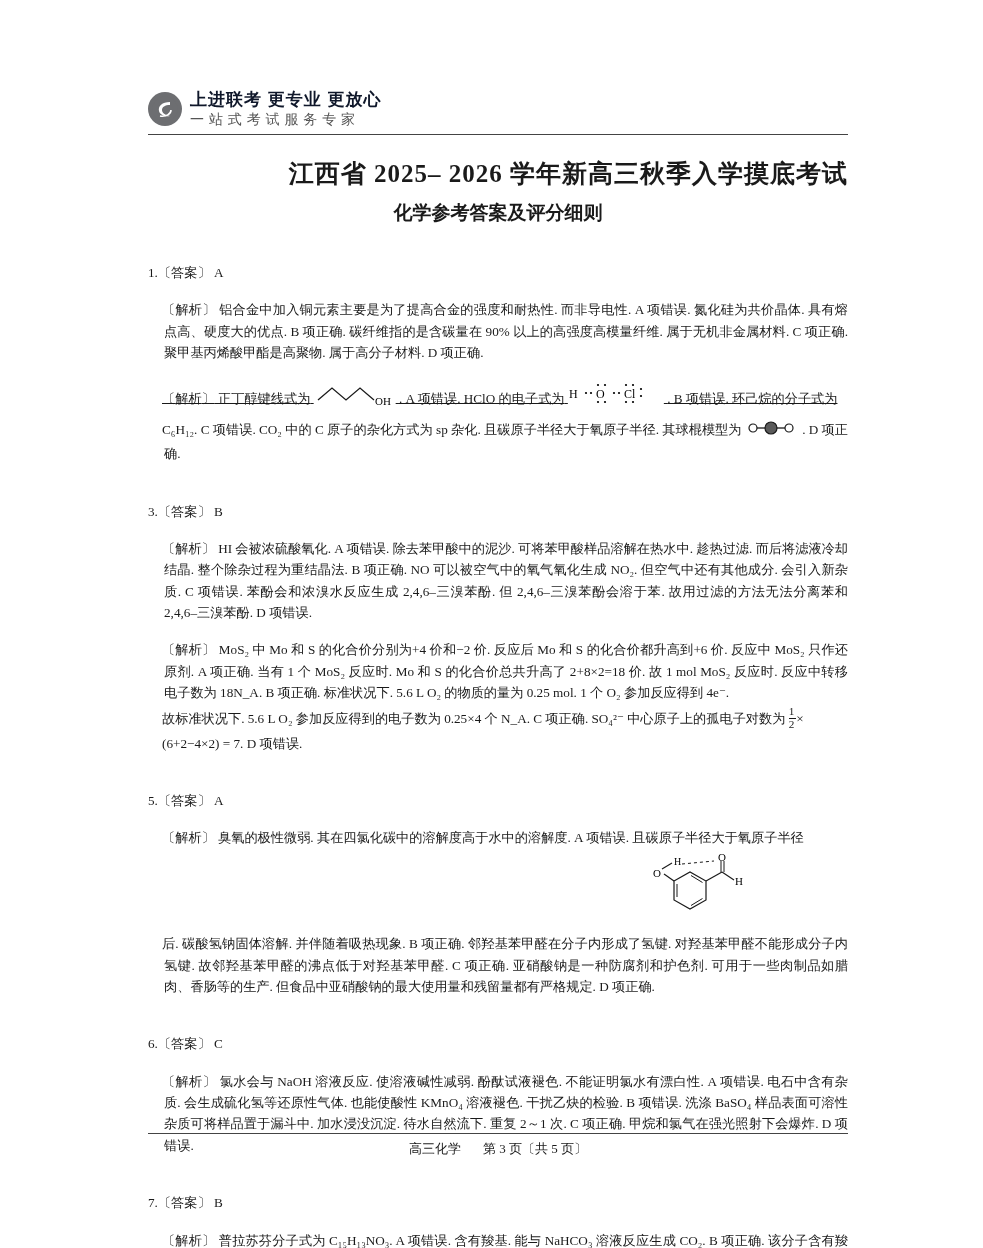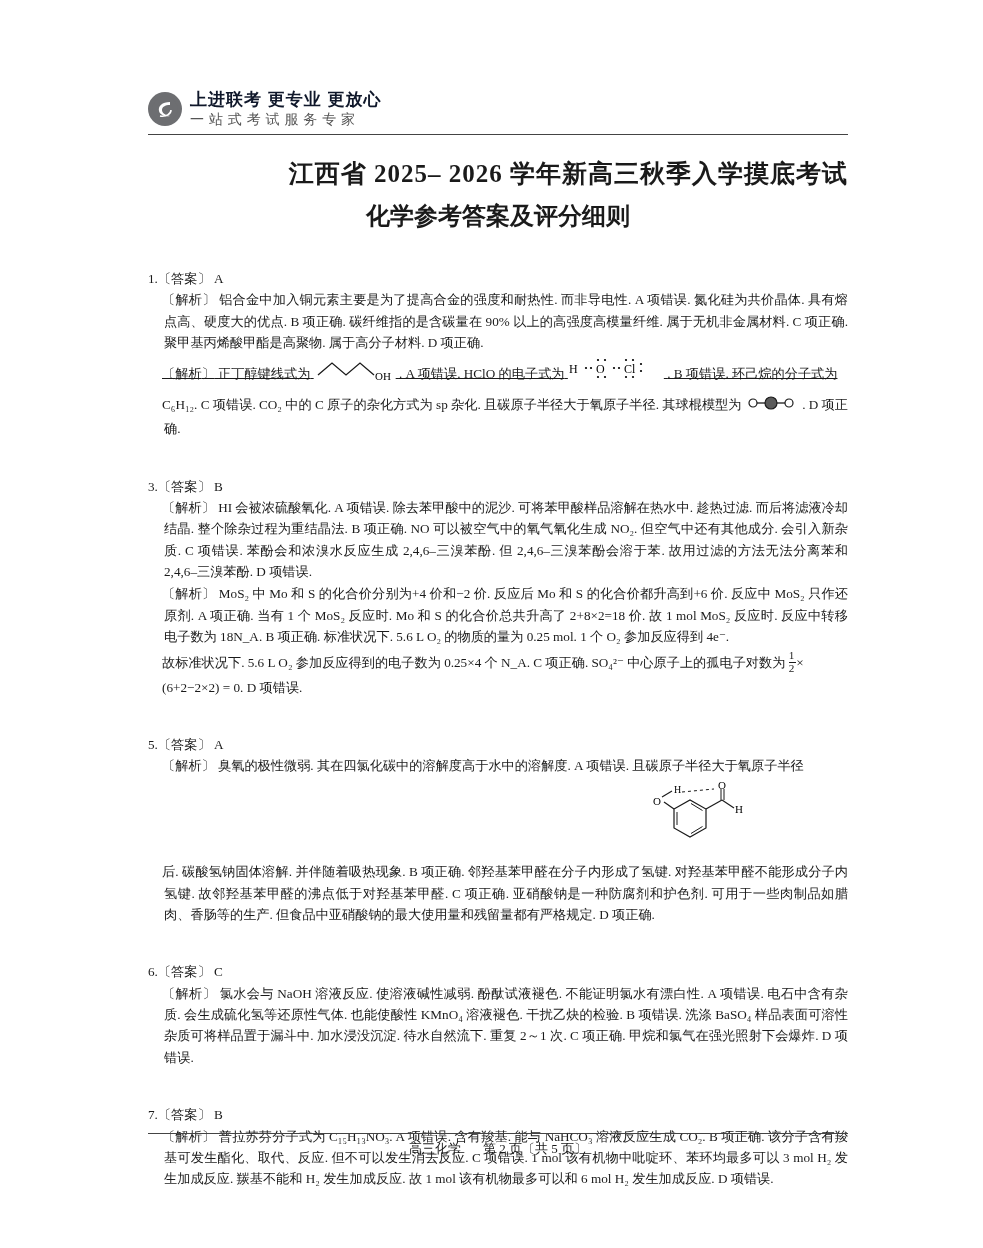--- a/index.html
+++ b/index.html
@@ -79,21 +79,21 @@
   .doc-title {
     text-align: right;
     font-size: 25px;
     font-weight: bold;
     letter-spacing: 1px;
     margin-top: 22px;
     font-family: "Liberation Serif", serif;
   }
   .doc-subtitle {
     text-align: center;
-    font-size: 24px;
+    font-size: 19px;
     font-weight: bold;
     margin-top: 10px;
     font-family: "Liberation Sans", sans-serif;
   }
   
   .body-block {
     margin-top: 18px;
     font-size: 13.2px;
     line-height: 1.62;
   }
@@ -107,20 +107,21 @@
   }
   .ans-num {
     font-family: "Liberation Serif", serif;
   }
   .expl {
     font-size: 13.2px;
     text-align: justify;
     text-justify: inter-ideograph;
     padding-left: 16px;
     text-indent: -2px;
+    margin-top: 16px;
   }
   .expl p {
     margin: 0;
   }
   .frac {
     display: inline-block;
     vertical-align: -0.45em;
     text-align: center;
     font-size: 0.85em;
     line-height: 1.05;
@@ -258,21 +259,21 @@
         <div class="expl">
           <p><span>〔</span><span>解析</span><span>〕</span>
           <span>MoS₂ 中 Mo 和 S 的化合价分别为+4 价和−2 价. 反应后 Mo 和 S 的化合价都升高到+6 价. 反应中 MoS₂ 只作还原剂. A 项正确. 当有 1 个 MoS₂ 反应时. Mo 和 S 的化合价总共升高了 2+8×2=18 价. 故 1 mol MoS₂ 反应时. 反应中转移电子数为 18N_A. B 项正确. 标准状况下. 5.6 L O₂ 的物质的量为 0.25 mol. 1 个 O₂ 参加反应得到 4e⁻.</span></p>
           <p style="line-height:2.2;">
             <span>故标准状况下. 5.6 L O₂ 参加反应得到的电子数为 0.25×4 个 N_A. C 项正确. SO₄²⁻ 中心原子上的孤电子对数为</span>
             <span class="frac">
               <span class="num">1</span>
               <span class="den">2</span>
             </span>×
           </p>
-          <p><span>(6+2−2×2) = 0. D 项错误.</span></p>
+          <p><span>(6+2−4×2) = 7. D 项错误.</span></p>
         </div>
       </div>
 
       <div class="item">
         <div class="ans-line">
           <span class="ans-num">5.</span><span>〔</span><span>答案</span><span>〕</span>
           <span>A</span>
         </div>
         <div class="expl">
           <p><span>〔</span><span>解析</span><span>〕</span>
@@ -325,16 +326,16 @@
         <div class="expl">
           <p><span>〔</span><span>解析</span><span>〕</span>
           <span>普拉苏芬分子式为 C₁₅H₁₃NO₃. A 项错误. 含有羧基. 能与 NaHCO₃ 溶液反应生成 CO₂. B 项正确. 该分子含有羧基可发生酯化、取代、反应. 但不可以发生消去反应. C 项错误. 1 mol 该有机物中吡啶环、苯环均最多可以 3 mol H₂ 发生加成反应. 羰基不能和 H₂ 发生加成反应. 故 1 mol 该有机物最多可以和 6 mol H₂ 发生加成反应. D 项错误.</span></p>
         </div>
       </div>
 
     </div>
   </div>
 
   <div class="footer">
-    <span>高三化学</span><span class="gap"></span><span>第 2 页</span><span>〔共 5 页〕</span>
+    <span>高三化学</span><span class="gap"></span><span>第 3 页</span><span>〔共 5 页〕</span>
   </div>
 
 </div>
 
 </body></html>

